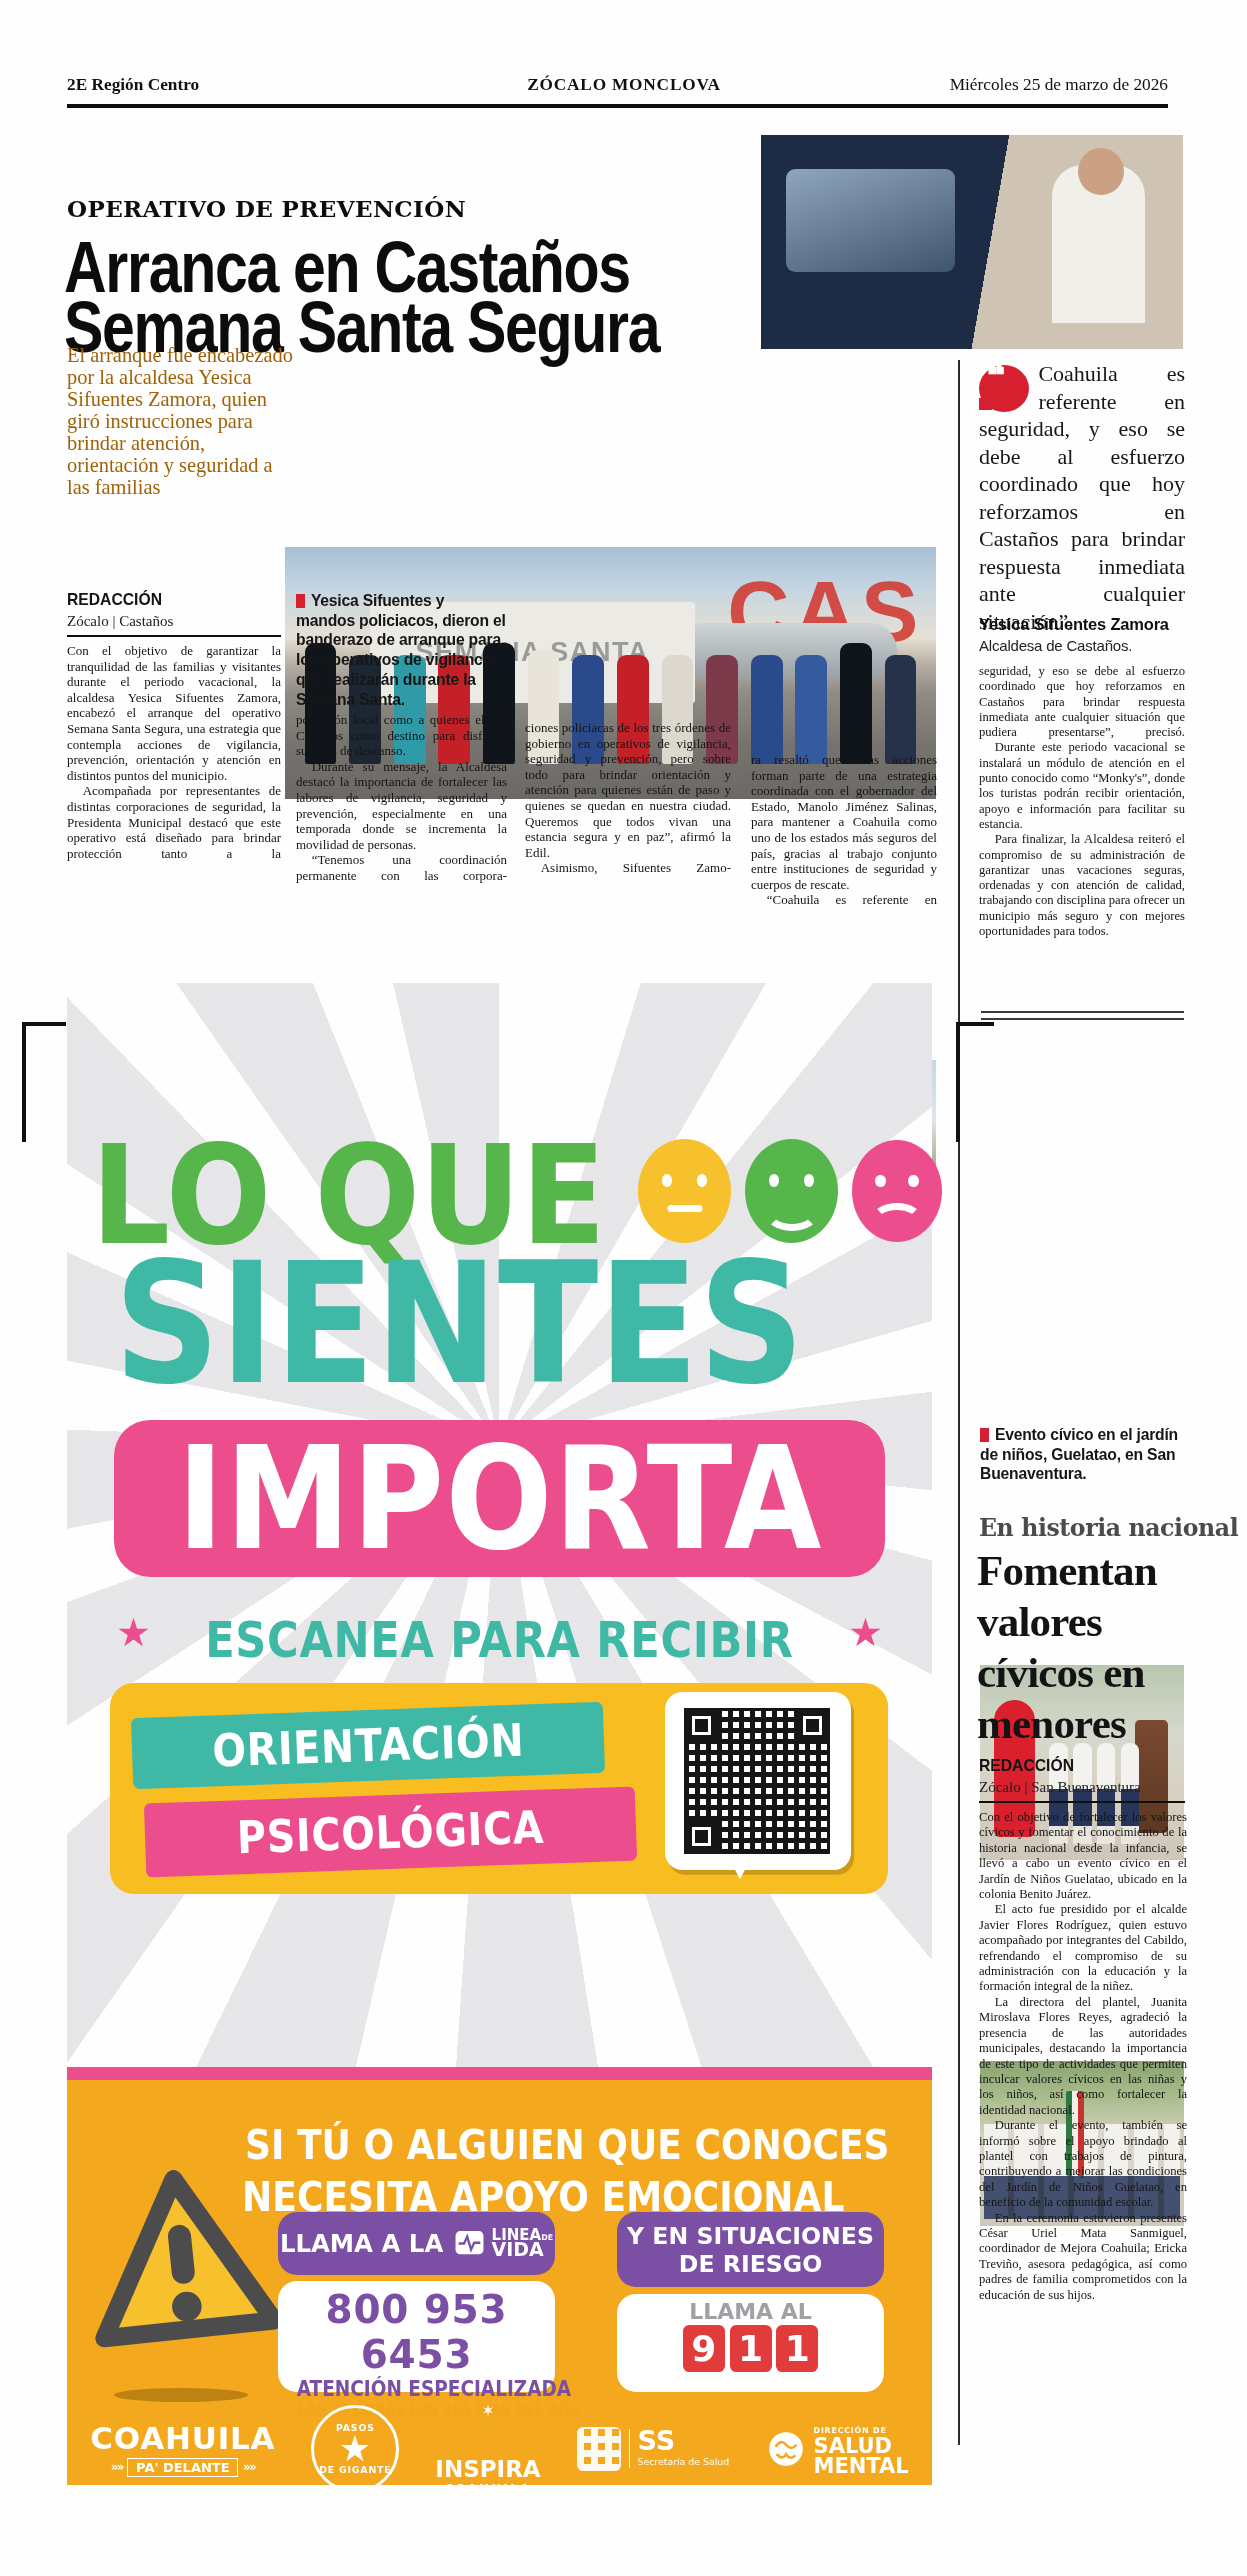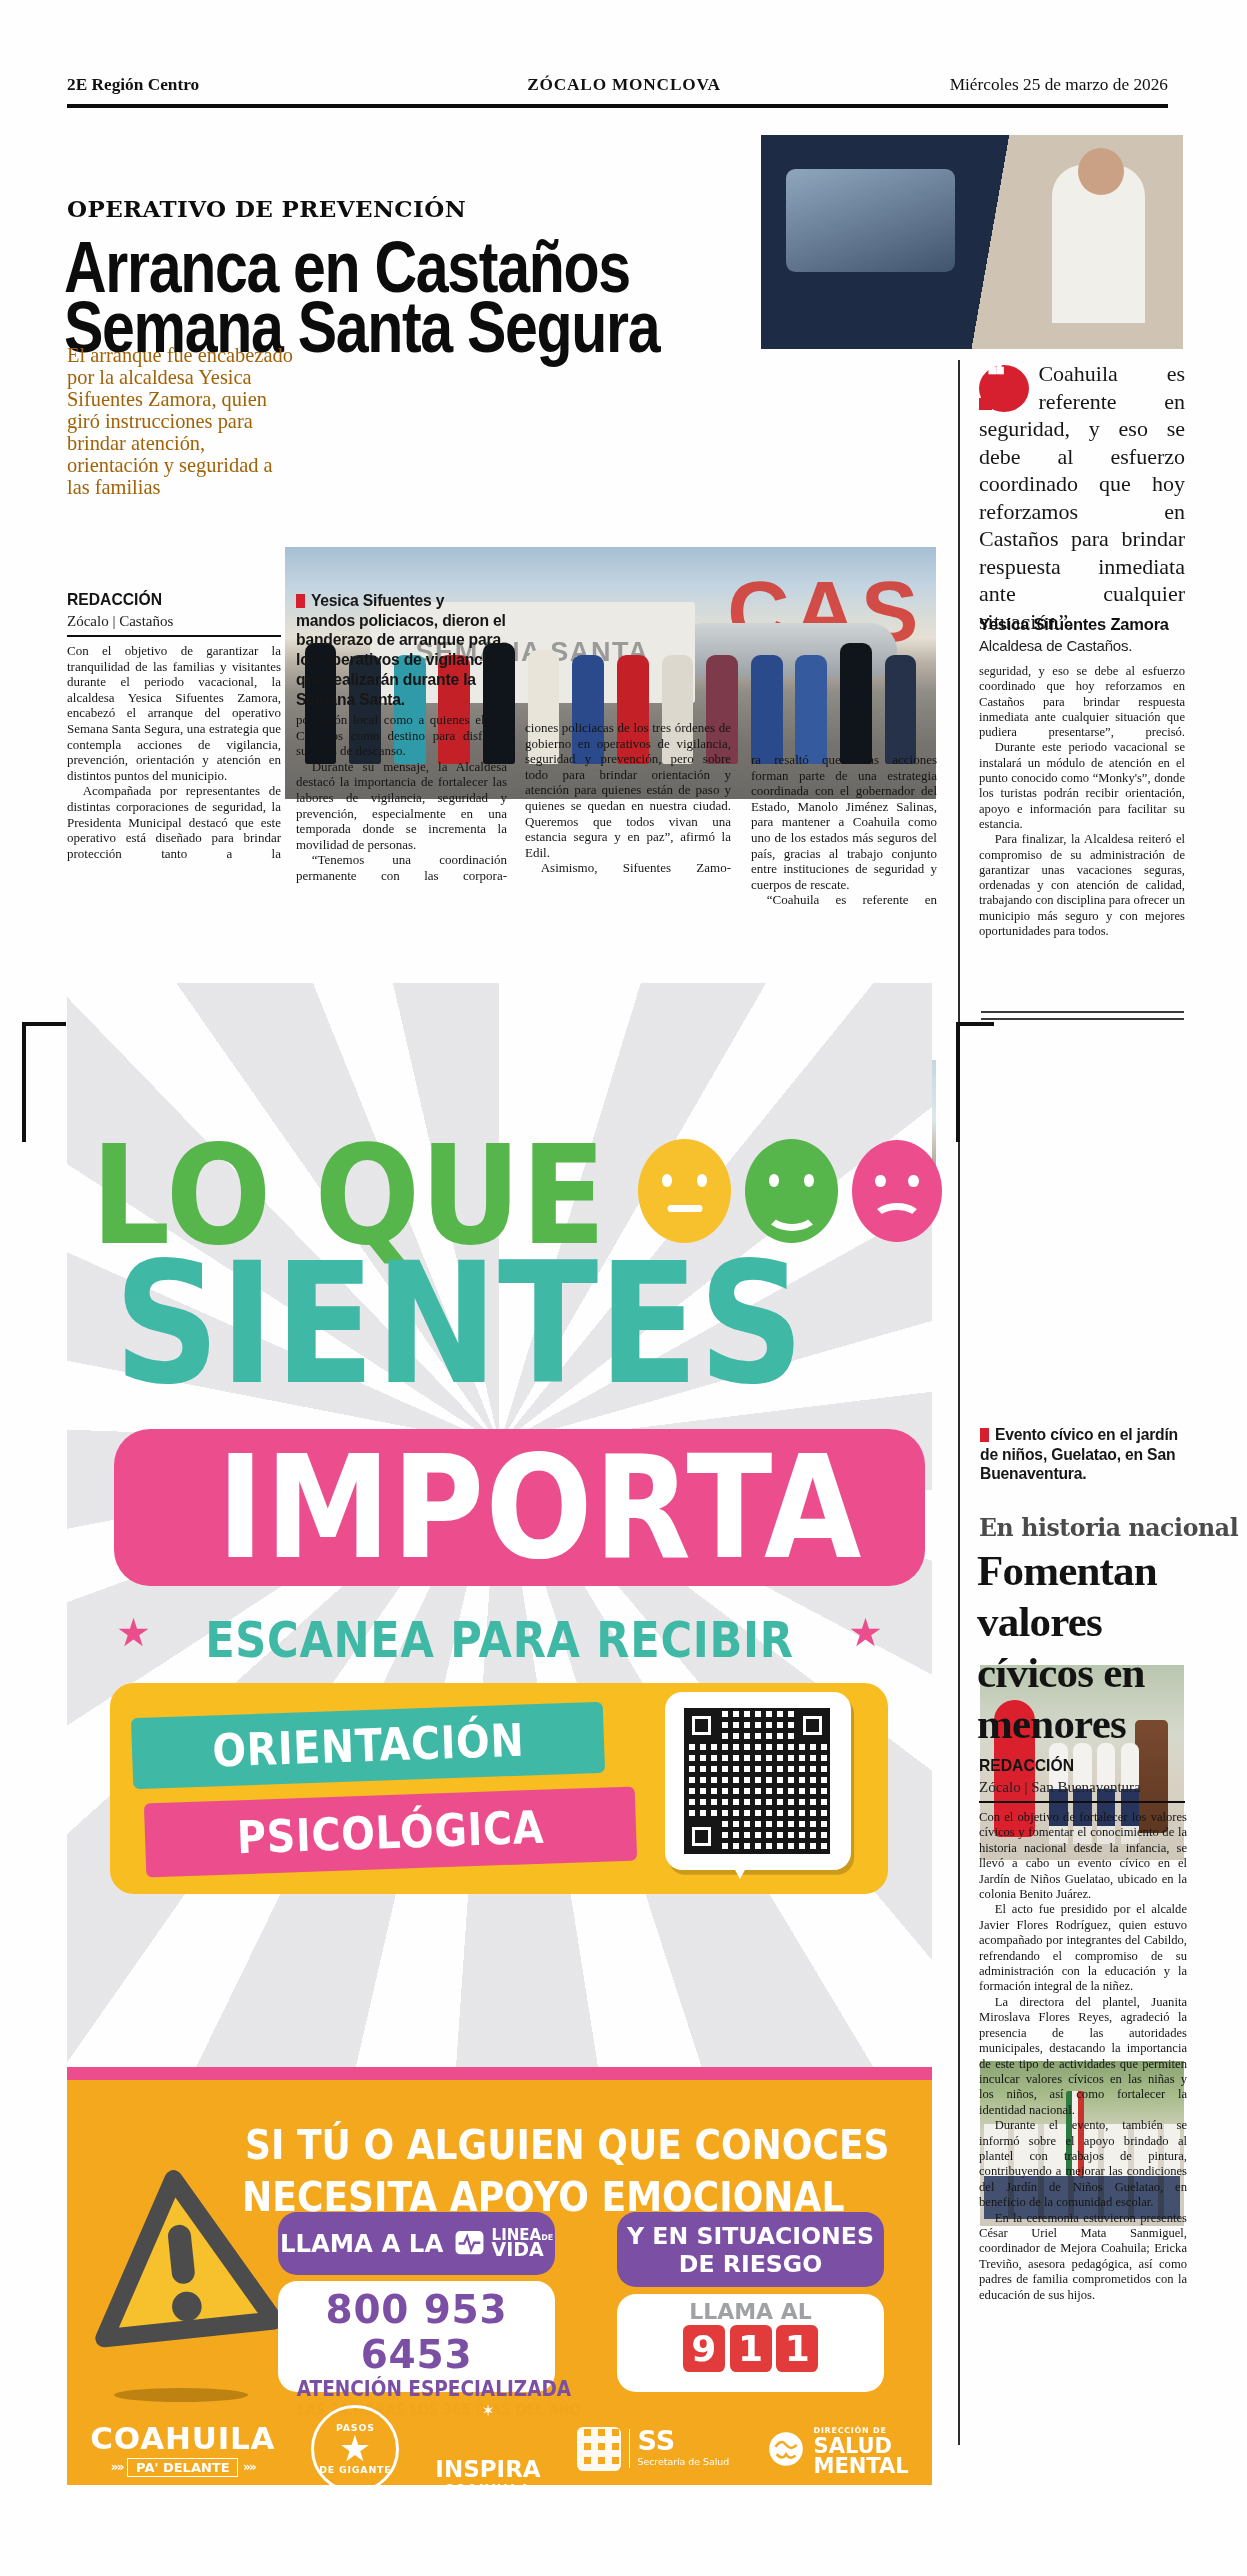--- a/index.html
+++ b/index.html
@@ -296,21 +296,21 @@
     <div class="face" style="left:785px;top:157px;width:90px;height:102px;background:#ec4e8d;">
       <span class="e l"></span>
         <span class="e r"></span>
         <span class="m m-frown"></span>
     </div>
 
     <div class="abs dsans ad-teal" style="left:47px;top:270px;font-weight:800;font-size:167px;line-height:142px;">
       <span class="cond" style="transform:scaleX(.88);">SIENTES</span>
     </div>
 
-    <div class="abs imp-banner" style="left:47px;top:446px;width:771px;height:157px;padding-left:40px;">
+    <div class="abs imp-banner" style="left:47px;top:437px;width:771px;height:157px;">
       <span class="condc">IMPORTA</span>
     </div>
 
     <div class="abs" style="left:0;top:627px;width:865px;text-align:center;">
       <span class="scan-star">★</span>
       <span class="scan condc" style="margin:0 11px;">ESCANEA PARA RECIBIR</span>
       <span class="scan-star">★</span>
     </div>
 
     <div class="abs ycard" style="left:43px;top:700px;width:778px;height:211px;">

